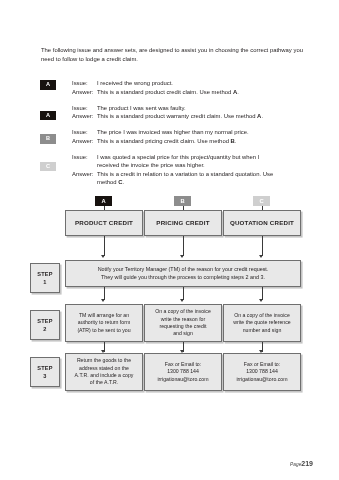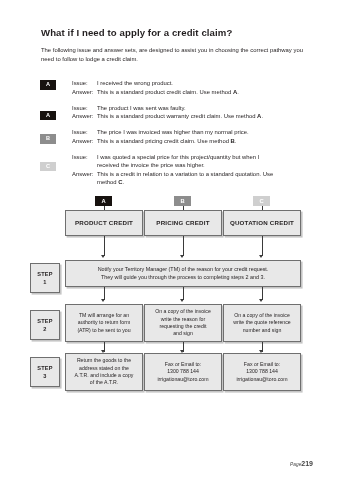--- a/index.html
+++ b/index.html
@@ -211,21 +211,20 @@
     color: #444;
   }
   .footer .lbl { font-style: italic; font-size: 4.8px; }
   .footer .num { font-weight: bold; font-size: 7px; }
 </style>
 </head>
 <body>
 
 <div class="page">
 
-  <div class="page-title">What if I need to apply for a credit claim?</div>
   <div class="intro">The following issue and answer sets, are designed to assist you in choosing the correct pathway you need to follow to lodge a credit claim.</div>
 
   <div class="qa-list">
 
     <div class="qa-row r1">
       <span class="badge dark">A</span>
       <div class="qa-text">
         <span class="qa-line">
           <span class="qa-label">Issue:</span><span>I received the wrong product.</span>
         </span>

